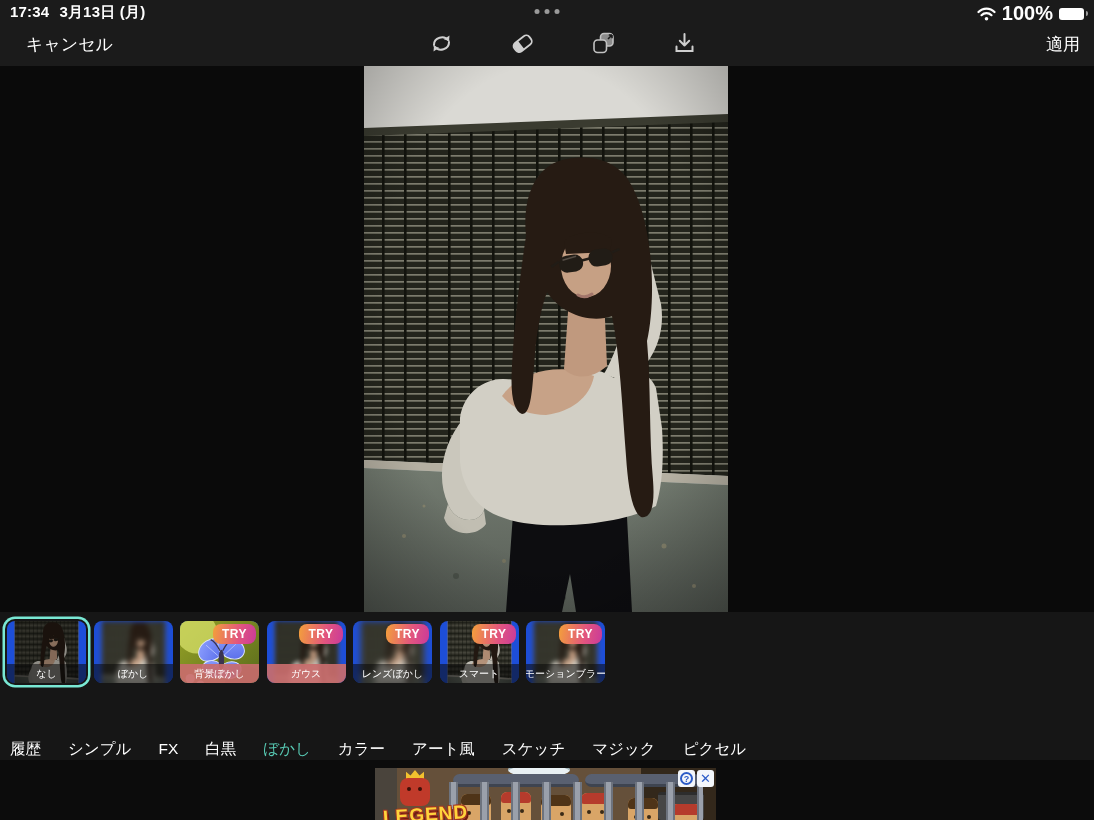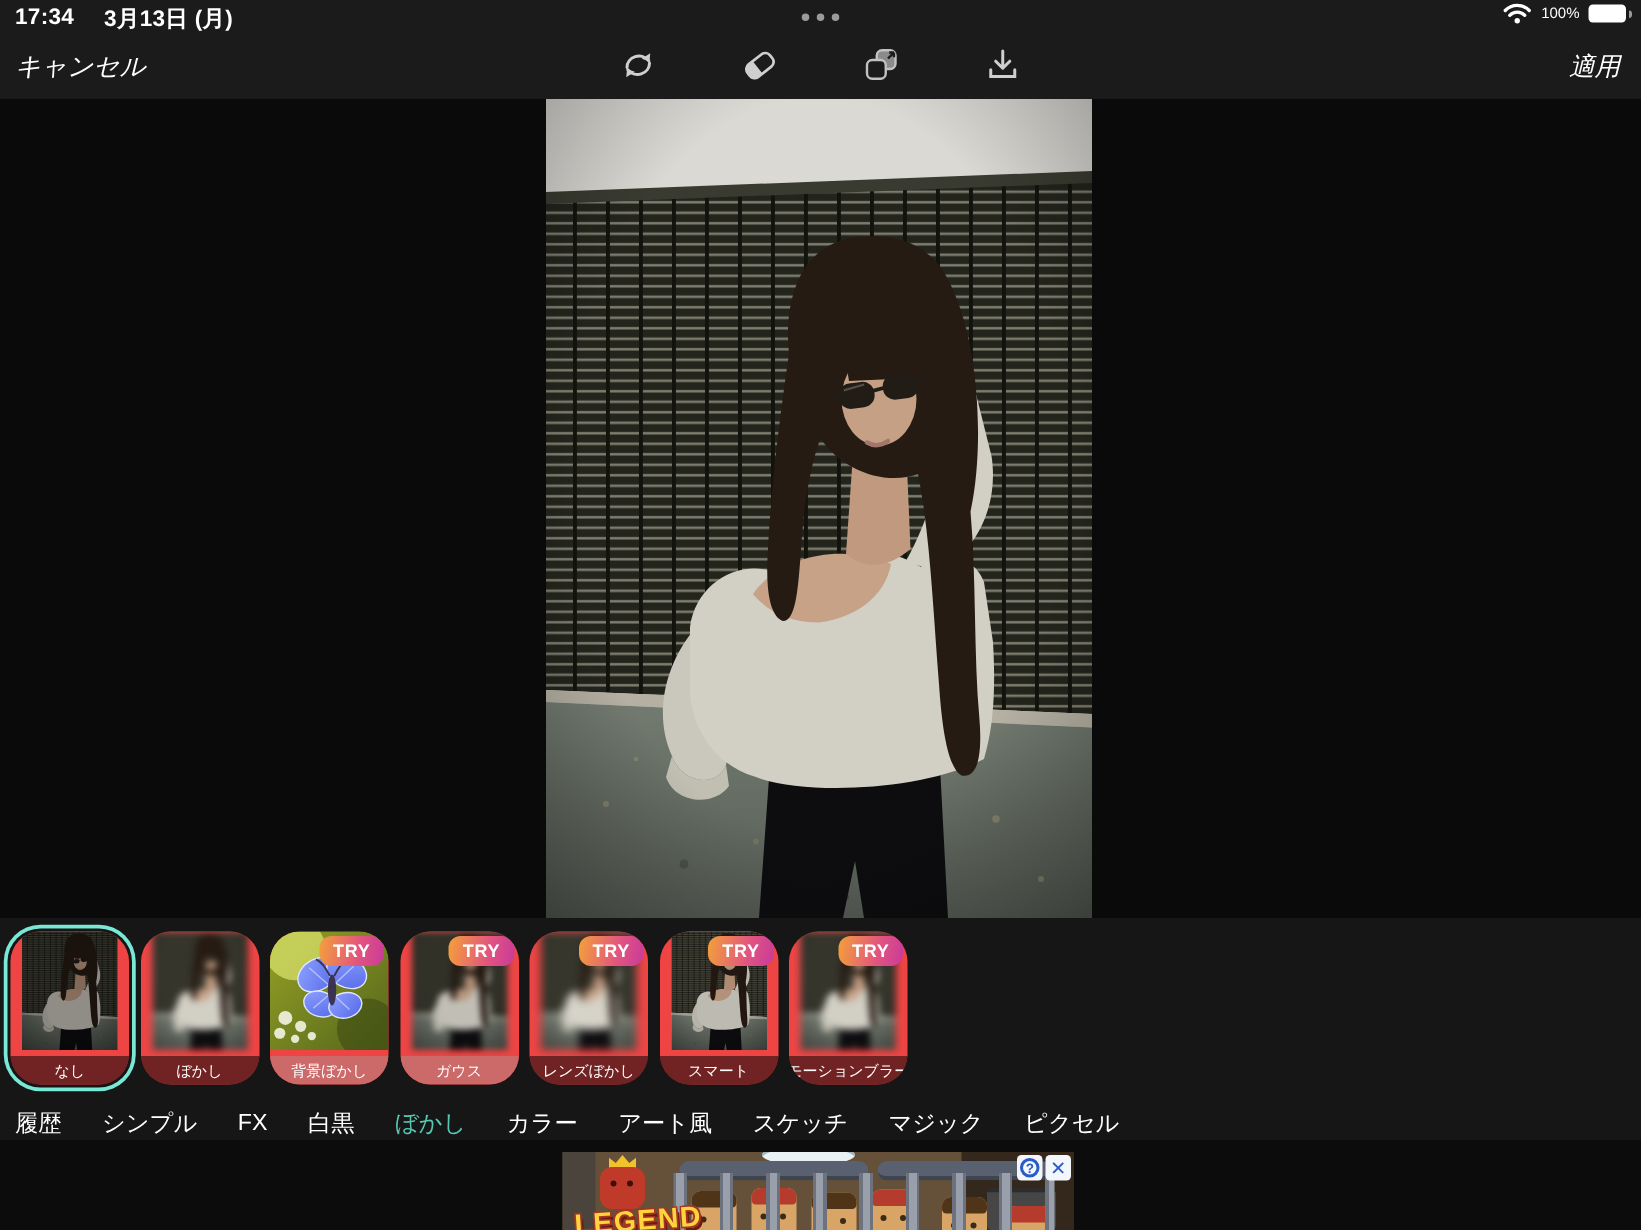--- a/index.html
+++ b/index.html
@@ -3,43 +3,43 @@
 <meta charset="utf-8">
 <style>
   * { margin:0; padding:0; box-sizing:border-box; }
   html,body { width:1094px; height:820px; background:#000; overflow:hidden;
     font-family:"Liberation Sans","DejaVu Sans",sans-serif; color:#fff; }
   .app { position:relative; width:1094px; height:820px; background:#101010; }
 
   
   .header { position:absolute; top:0; left:0; right:0; height:66px; background:#1b1b1b; }
   .statusbar { position:absolute; top:0; left:0; right:0; height:22px; }
-  .sb-left { position:absolute; left:10px; top:3px; font-size:15px; font-weight:bold; letter-spacing:.2px; display:flex; gap:20px; }
+  .sb-left { position:absolute; left:10px; top:3px; font-size:15px; font-weight:bold; letter-spacing:.2px; display:flex; gap:10px; }
   .sb-dots { position:absolute; left:50%; top:9px; transform:translateX(-50%); display:flex; gap:5px; }
   .sb-dots i { width:5px; height:5px; border-radius:50%; background:#9a9a9a; }
-  .sb-right { position:absolute; right:10px; top:2px; display:flex; align-items:center; gap:6px; font-size:10px; font-weight:normal; }
+  .sb-right { position:absolute; right:10px; top:2px; display:flex; align-items:center; gap:6px; font-size:20px; font-weight:bold; }
   .battery { position:relative; width:25px; height:12px; background:#fff; border-radius:3px; }
   .battery::after { content:""; position:absolute; right:-4px; top:3.5px; width:2.5px; height:5px; background:#9a9a9a; border-radius:0 2px 2px 0; }
 
-  .toolbar { position:absolute; top:22px; left:0; right:0; height:44px;font-style:italic; }
+  .toolbar { position:absolute; top:22px; left:16px; right:0; height:44px; }
   .tb-cancel { position:absolute; left:10px; top:11px; font-size:17px; cursor:pointer; }
   .tb-apply { position:absolute; right:14px; top:11px; font-size:17px; cursor:pointer; }
   .tb-icons { position:absolute; left:411px; top:7px; display:flex; gap:52px; }
   .tb-icons svg { width:29px; height:29px; cursor:pointer; }
 
   
   .canvas { position:absolute; top:66px; left:0; right:0; height:546px; background:#0a0a0a; }
   .photo { position:absolute; left:364px; top:0; width:364px; height:546px; }
 
   
   .panel { position:absolute; top:612px; left:0; right:0; height:148px; background:#161616; }
   .below { position:absolute; top:760px; left:0; right:0; height:60px; background:#0c0c0c; }
 
   .thumbs { position:absolute; left:7px; top:621px; display:flex; gap:7.5px; }
-  .thumb { position:relative; width:79px; height:102px; border-radius:20px; overflow:hidden; background:#ef4444; cursor:pointer; flex:0 0 auto; }
+  .thumb { position:relative; width:79px; height:62px; border-radius:8px; overflow:hidden; background:#1d4ed8; cursor:pointer; flex:0 0 auto; }
   .thumb svg.mini { position:absolute; inset:0; width:79px; height:79px; }
   .thumb.selected { box-shadow:0 0 0 2px #161616, 0 0 0 4.5px #79e8d4; }
   .t-label { position:absolute; left:0; right:0; bottom:0; height:19px; display:flex; align-items:center; justify-content:center;
     font-size:10px; white-space:nowrap; background:rgba(10,10,10,.55); color:#fff; }
   .t-label.hl { background:rgba(201,108,108,.92); }
   .try { position:absolute; top:3px; right:3px; padding:3px 9px; border-radius:8px; font-size:12px; font-weight:bold;
     background:linear-gradient(100deg,#f3a03a 0%,#e2557f 60%,#c93a9a 100%); color:#fff; letter-spacing:.5px; }
 
   .v-none   svg.mini { filter:brightness(.68); }
   .v-blur   svg.mini { filter:blur(2.4px); }

